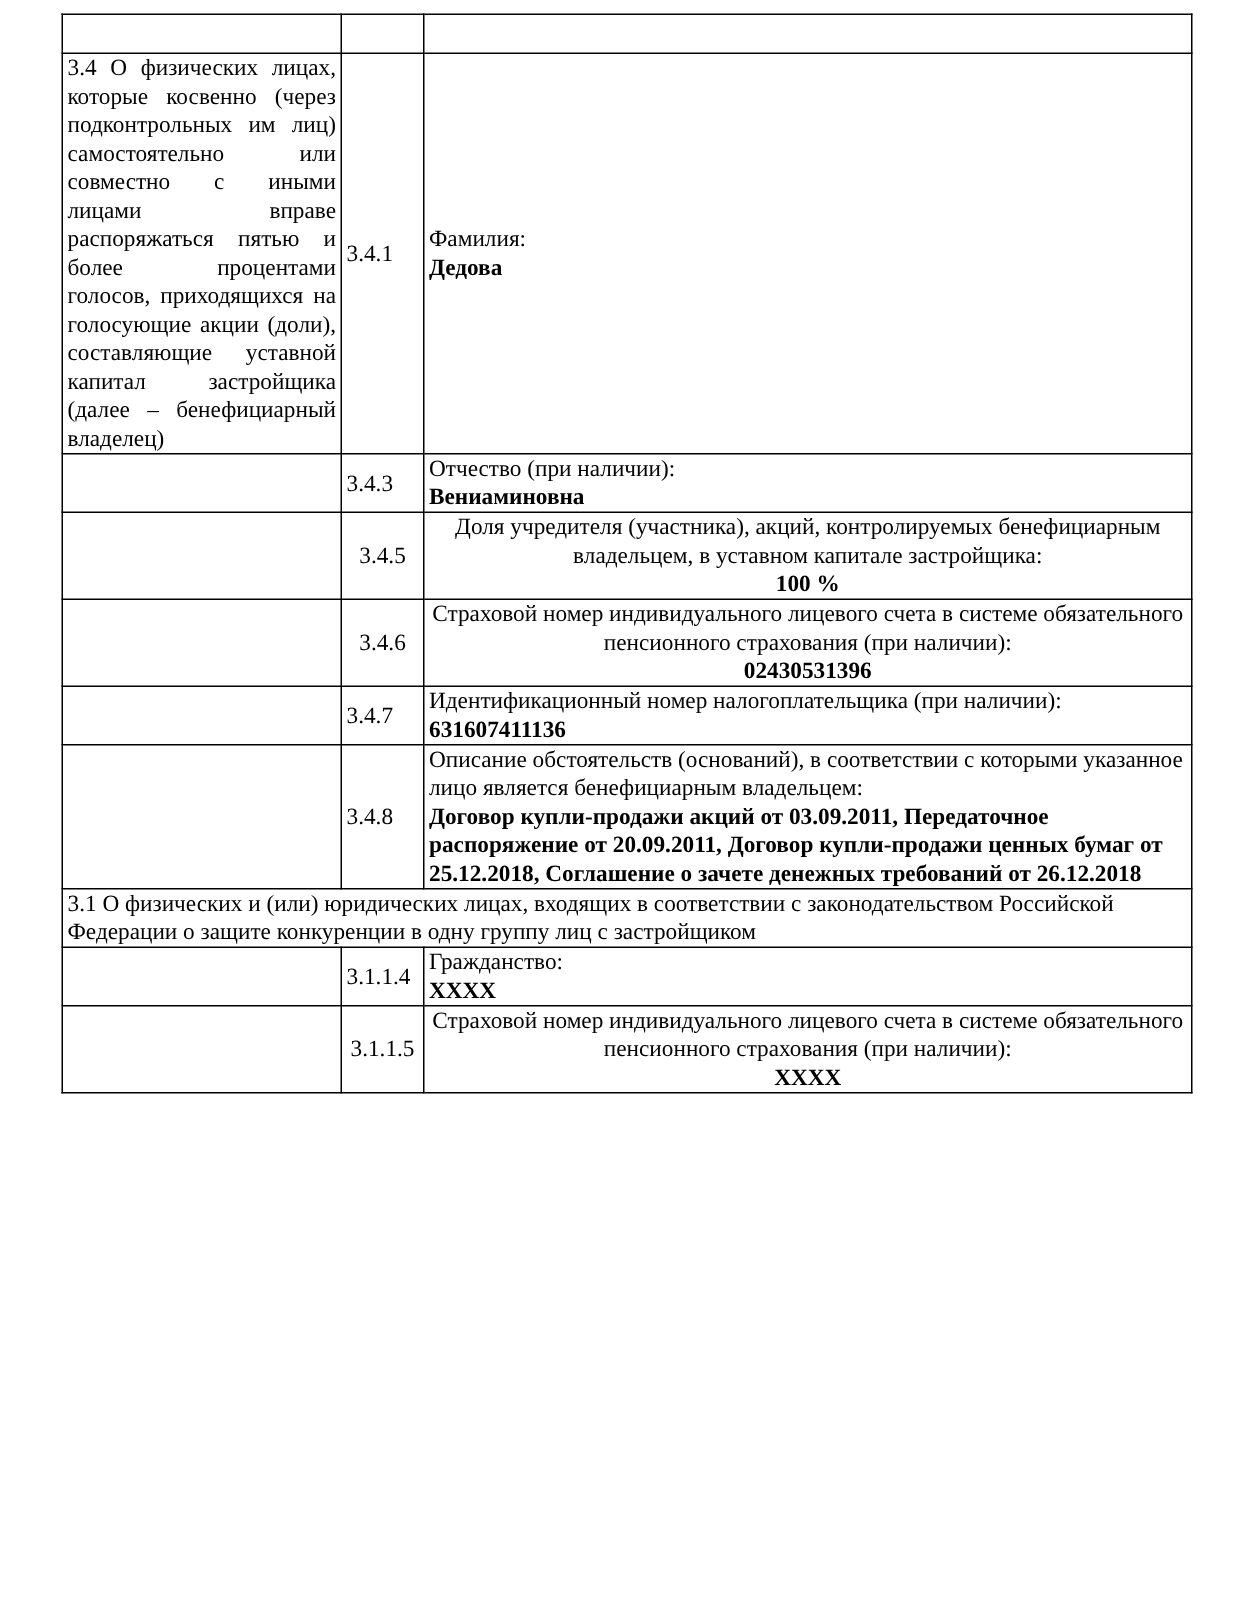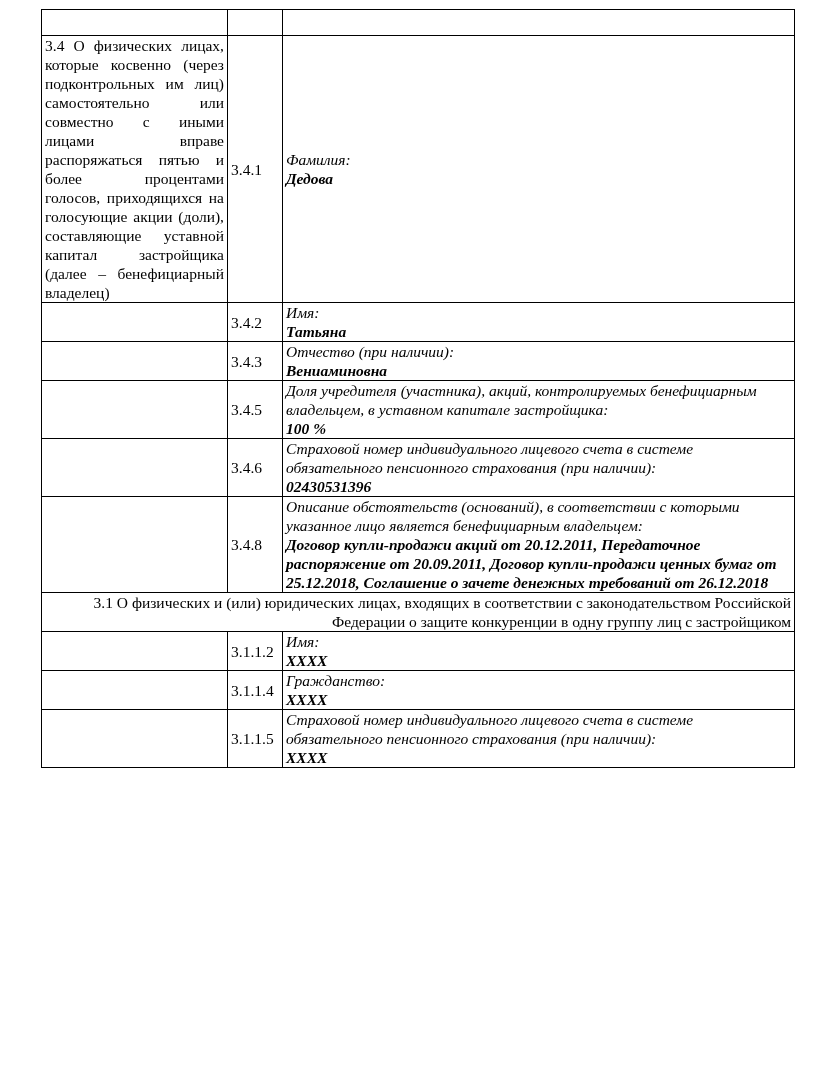--- a/index.html
+++ b/index.html
@@ -33,32 +33,31 @@
     vertical-align: middle;
     word-wrap: break-word;
   }
   td.desc {
     vertical-align: top;
     text-align: justify;
     hyphens: auto;
     -webkit-hyphens: auto;
   }
   td.num { text-align: left; }
-  td.val { vertical-align: middle; font-style: italic; }
+  td.val { vertical-align: middle; }
   td.section-row {
     vertical-align: top;
     hyphens: auto;
-    text-align: right;
     -webkit-hyphens: auto;
   }
   .field-label { font-weight: normal; }
   .field-value { font-weight: bold; }
   tr.sliver td { height: 26px; }
   tr.h2 td { height: 38px; }
-  tr.h3 td { height: 57px; }
+  tr.h3 td { height: 57px; text-align: center; }
 </style>
 </head>
 <body>
 
 <div class="page">
   <table class="doc-table">
     <colgroup>
       <col class="c-desc">
       <col class="c-num">
       <col class="c-val">
@@ -73,28 +72,20 @@
 
     <tr>
       <td class="desc">3.4 О физических лицах, которые косвенно (через подконтрольных им лиц) самостоятельно или совместно с иными лицами вправе распоряжаться пятью и более процентами голосов, приходящихся на голосующие акции (доли), составляющие уставной капитал застройщика (далее – бенефициарный владелец)</td>
       <td class="num">3.4.1</td>
       <td class="val">
         <div class="field-label">Фамилия:</div>
         <div class="field-value">Дедова</div>
       </td>
     </tr>
 
-    <tr class="h2">
-      <td class="desc"></td>
-      <td class="num">3.4.2</td>
-      <td class="val">
-        <div class="field-label">Имя:</div>
-        <div class="field-value">Татьяна</div>
-      </td>
-    </tr>
 
     <tr class="h2">
       <td class="desc"></td>
       <td class="num">3.4.3</td>
       <td class="val">
         <div class="field-label">Отчество (при наличии):</div>
         <div class="field-value">Вениаминовна</div>
       </td>
     </tr>
 
@@ -110,43 +101,43 @@
 
     <tr class="h3">
       <td class="desc"></td>
       <td class="num">3.4.6</td>
       <td class="val">
         <div class="field-label">Страховой номер индивидуального лицевого счета в системе обязательного пенсионного страхования (при наличии):</div>
         <div class="field-value">02430531396</div>
       </td>
     </tr>
 
+    <tr class="h2">
+      <td class="desc"></td>
+      <td class="num">3.4.7</td>
+      <td class="val">
+        <div class="field-label">Идентификационный номер налогоплательщика (при наличии):</div>
+        <div class="field-value">631607411136</div>
+      </td>
+    </tr>
 
     <tr>
       <td class="desc"></td>
       <td class="num">3.4.8</td>
       <td class="val">
         <div class="field-label">Описание обстоятельств (оснований), в соответствии с которыми указанное лицо является бенефициарным владельцем:</div>
-        <div class="field-value">Договор купли-продажи акций от 20.12.2011, Передаточное распоряжение от 20.09.2011, Договор купли-продажи ценных бумаг от 25.12.2018, Соглашение о зачете денежных требований от 26.12.2018</div>
+        <div class="field-value">Договор купли-продажи акций от 03.09.2011, Передаточное распоряжение от 20.09.2011, Договор купли-продажи ценных бумаг от 25.12.2018, Соглашение о зачете денежных требований от 26.12.2018</div>
       </td>
     </tr>
 
     <tr>
       <td class="section-row" colspan="3">3.1 О физических и (или) юридических лицах, входящих в соответствии с законодательством Российской Федерации о защите конкуренции в одну группу лиц с застройщиком</td>
     </tr>
 
 
-    <tr class="h2">
-      <td class="desc"></td>
-      <td class="num">3.1.1.2</td>
-      <td class="val">
-        <div class="field-label">Имя:</div>
-        <div class="field-value">ХХХХ</div>
-      </td>
-    </tr>
 
 
     <tr class="h2">
       <td class="desc"></td>
       <td class="num">3.1.1.4</td>
       <td class="val">
         <div class="field-label">Гражданство:</div>
         <div class="field-value">ХХХХ</div>
       </td>
     </tr>

